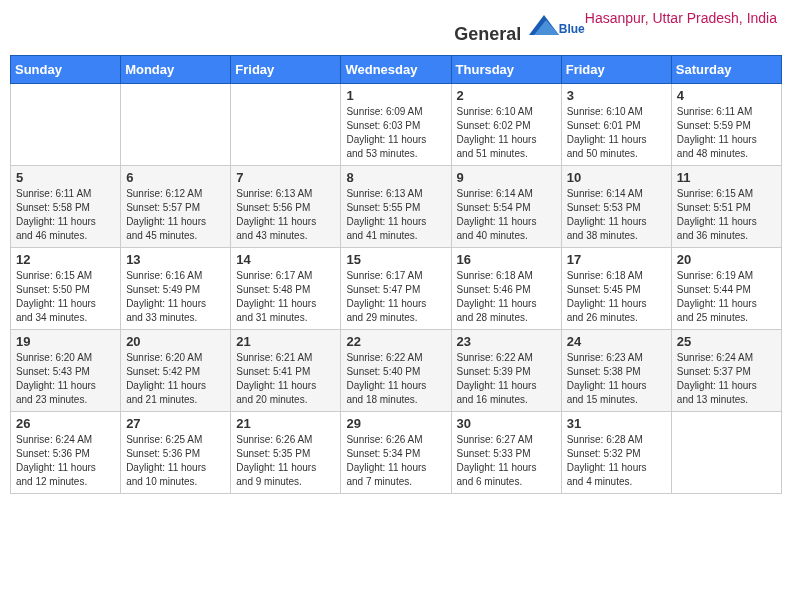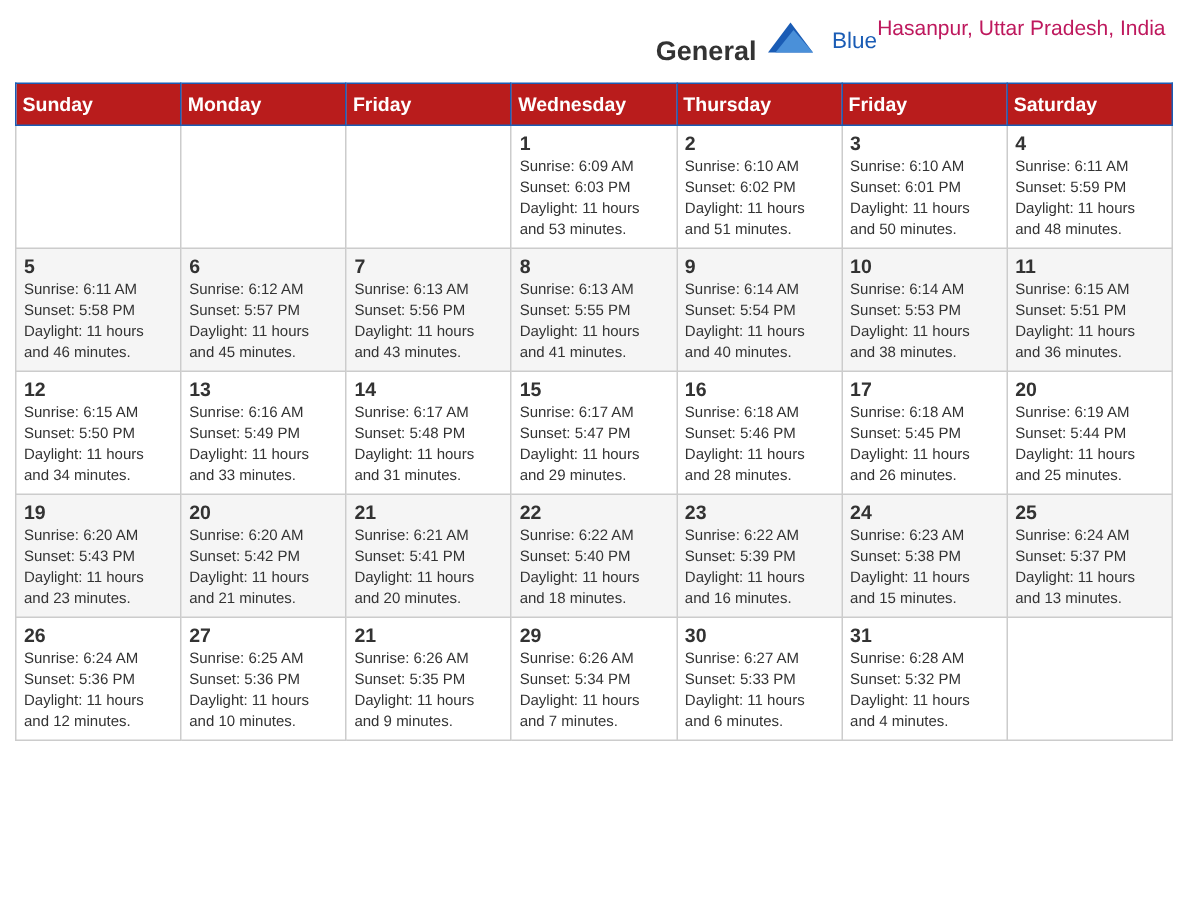--- a/index.html
+++ b/index.html
@@ -37,21 +37,21 @@
     .location-title {
       font-size: 14px;
       color: #be185d;
     }
     .calendar {
       width: 100%;
       border-collapse: collapse;
       border: 1px solid #ccc;
     }
     .calendar th {
-      background-color: #b91c1c;
+      background-color: #3b82f6;
       color: #fff;
       font-size: 13px;
       padding: 6px 4px;
       text-align: left;
       border: 1px solid #1a5cb5;
       font-weight: bold;
     }
     .calendar td {
       vertical-align: top;
       border: 1px solid #ccc;
@@ -84,21 +84,21 @@
 <div class="header">
   <div class="logo">
     <div>
       <span style="font-size:18px;font-weight:bold;color:#333;">General</span>
       <svg class="logo-icon" viewBox="0 0 30 20" width="30" height="20">
         <polygon points="0,20 15,0 30,20" fill="#1a5cb5"></polygon>
         <polygon points="5,20 17,5 30,20" fill="#4a90d9"></polygon>
       </svg>
     </div>
     <div>
-      <span style="font-size:15px;font-weight:normal;color:#1a5cb5;margin-left:13px;">Blue</span>
+      <span style="font-size:12px;font-weight:bold;color:#1a5cb5;">Blue</span>
     </div>
   </div>
   <div class="title-section">
     <div class="location-title">Hasanpur, Uttar Pradesh, India</div>
   </div>
 </div>
 
 <table class="calendar">
   <thead>
     <tr>

